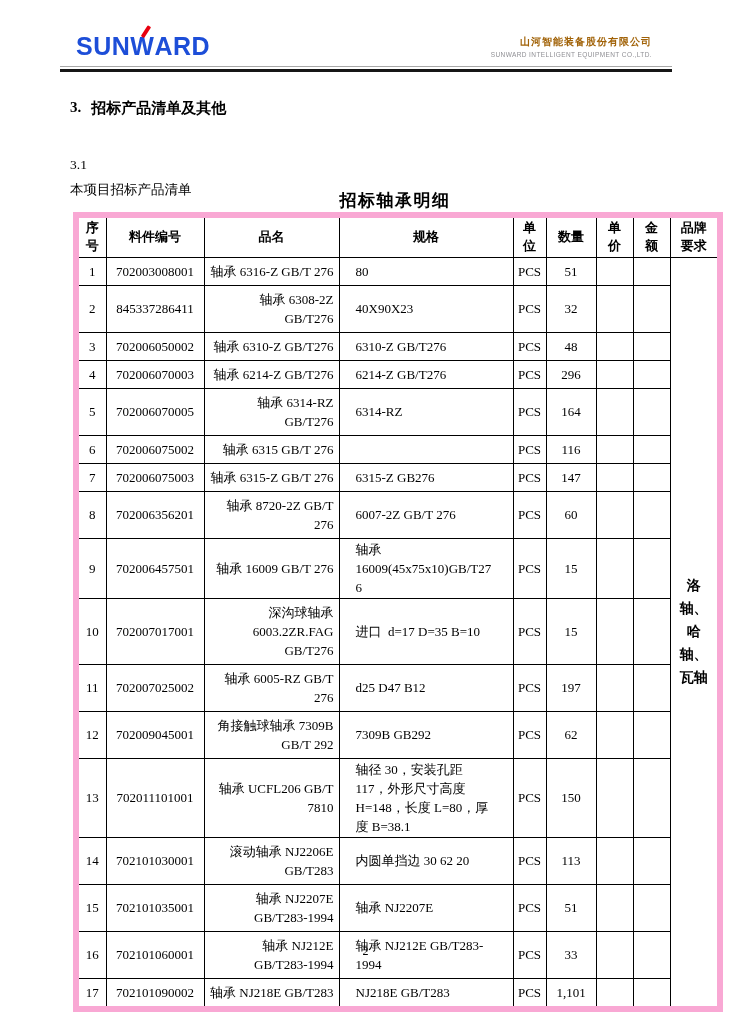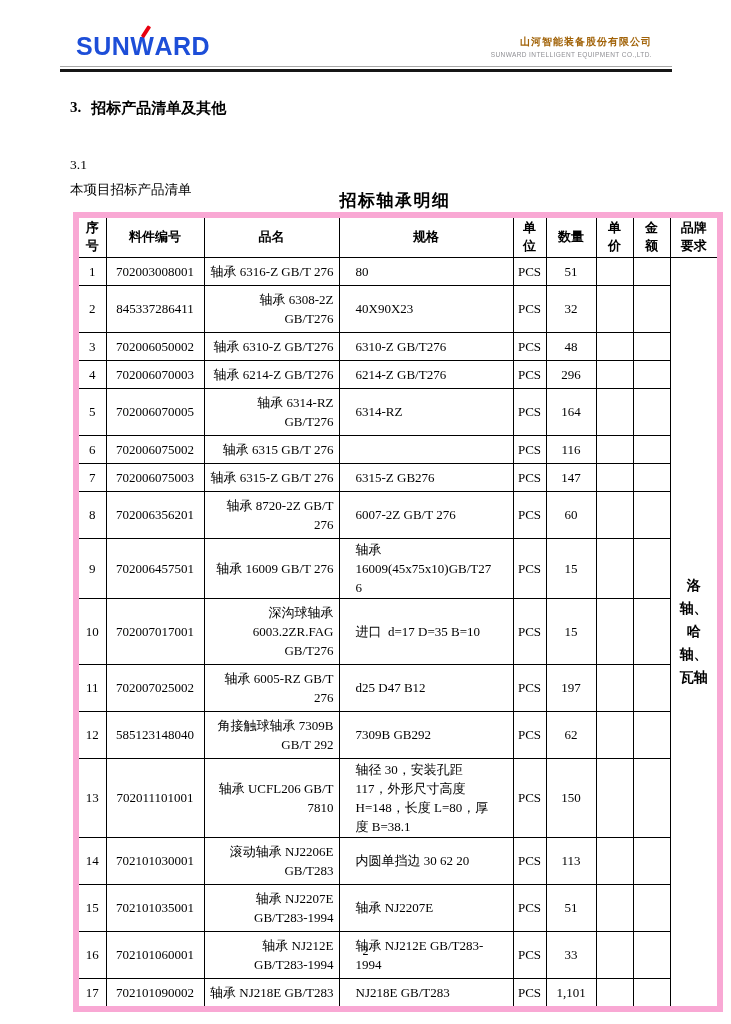--- a/index.html
+++ b/index.html
@@ -237,21 +237,21 @@
     <td class="c-code">702007025002</td>
     <td class="c-name">轴承 6005-RZ GB/T 276</td>
     <td class="c-spec">d25 D47 B12</td>
     <td class="c-unit">PCS</td>
     <td class="c-qty">197</td>
     <td class="c-price"></td>
     <td class="c-amount"></td>
   </tr>
         <tr>
     <td class="c-no">12</td>
-    <td class="c-code">585123148040</td>
+    <td class="c-code">702009045001</td>
     <td class="c-name">角接触球轴承 7309B GB/T 292</td>
     <td class="c-spec">7309B GB292</td>
     <td class="c-unit">PCS</td>
     <td class="c-qty">62</td>
     <td class="c-price"></td>
     <td class="c-amount"></td>
   </tr>
         <tr>
     <td class="c-no">13</td>
     <td class="c-code">702011101001</td>

